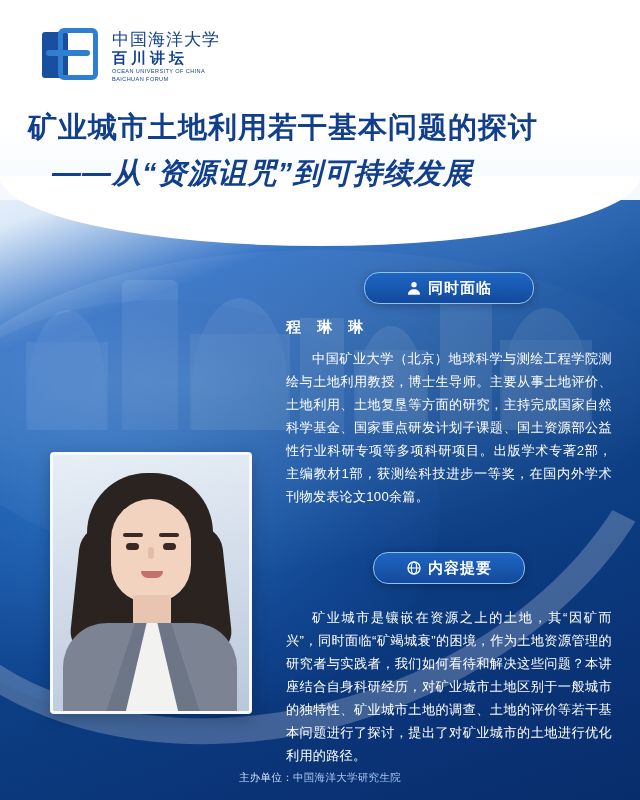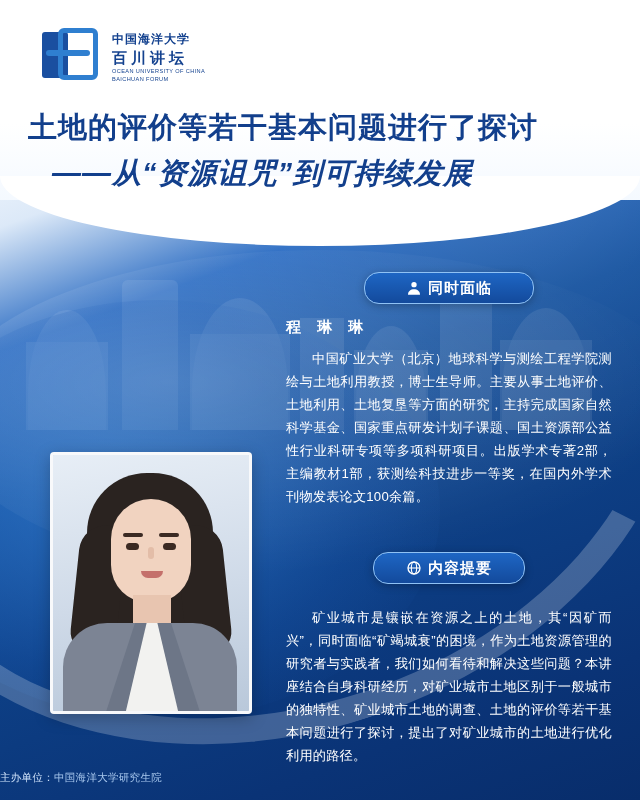--- a/index.html
+++ b/index.html
@@ -65,21 +65,21 @@
   
   .logo{position:absolute;left:40px;top:28px;width:200px;height:58px;}
   .logo-mark{
     position:absolute;left:0;top:0;width:62px;height:54px;
   }
   .lm-a{position:absolute;left:2px;top:4px;width:26px;height:46px;background:#1a4fa0;border-radius:3px;}
   .lm-b{position:absolute;left:18px;top:0px;width:40px;height:52px;border:5px solid #2f7fd0;border-radius:6px;box-sizing:border-box;}
   .lm-c{position:absolute;left:30px;top:12px;width:18px;height:30px;background:#ffffff;}
   .lm-d{position:absolute;left:6px;top:22px;width:44px;height:6px;background:#2f7fd0;border-radius:3px;}
   .logo-text{position:absolute;left:72px;top:2px;}
-  .logo-cn{font-size:12px;font-weight:bold;color:#14428f;letter-spacing:1px;line-height:19px;}
+  .logo-cn{font-size:17px;font-weight:normal;color:#14428f;letter-spacing:1px;line-height:19px;}
   .logo-cn2{font-size:15px;font-weight:bold;color:#14428f;letter-spacing:4px;line-height:18px;}
   .logo-en{font-size:5.6px;color:#14428f;letter-spacing:.4px;line-height:8px;white-space:nowrap;}
   
   .title{
     position:absolute;left:28px;top:104px;width:590px;
     color:#123f8c;font-weight:bold;line-height:46px;
   }
   .title .l1{font-size:29px;letter-spacing:1px;}
   .title .l2{font-size:29px;letter-spacing:1px;padding-left:24px;font-style:italic;}
   
@@ -122,21 +122,21 @@
   .name{
     text-align:left;color:#ffffff;font-size:15px;font-weight:bold;
     letter-spacing:6px;margin:14px 0 10px 0;
   }
   .body-txt{
     color:#ffffff;font-size:13.2px;line-height:23px;text-align:justify;
     text-indent:26px;letter-spacing:.2px;
   }
   .rcol2{position:absolute;left:286px;top:552px;width:326px;}
   
-  .footer{position:absolute;left:0;bottom:14px;width:640px;color:#a8c8ee;}
+  .footer{position:absolute;left:0;bottom:14px;width:640px;text-align:center;color:#a8c8ee;}
   .footer div{font-size:10.5px;line-height:17px;letter-spacing:.3px;}
   .fbold{color:#cfe2fa;}
 </style>
 </head>
 <body>
 
 <div class="poster">
 
   <div class="topband"></div>
 
@@ -169,21 +169,21 @@
     </div>
     <div class="logo-text">
       <div class="logo-cn">中国海洋大学</div>
       <div class="logo-cn2">百川讲坛</div>
       <div class="logo-en">OCEAN UNIVERSITY OF CHINA</div>
       <div class="logo-en">BAICHUAN FORUM</div>
     </div>
   </div>
 
   <div class="title">
-    <div class="l1">土地的评价等若干基本问题进行了探讨</div>
+    <div class="l1">矿业城市土地利用若干基本问题的探讨</div>
     <div class="l2">——从“资源诅咒”到可持续发展</div>
   </div>
 
 
   <div class="photo-frame">
     <div class="ph-bg"></div>
     <div class="ph-hair"></div>
     <div class="ph-hair2"></div>
     <div class="ph-hair3"></div>
     <div class="ph-face"></div>

